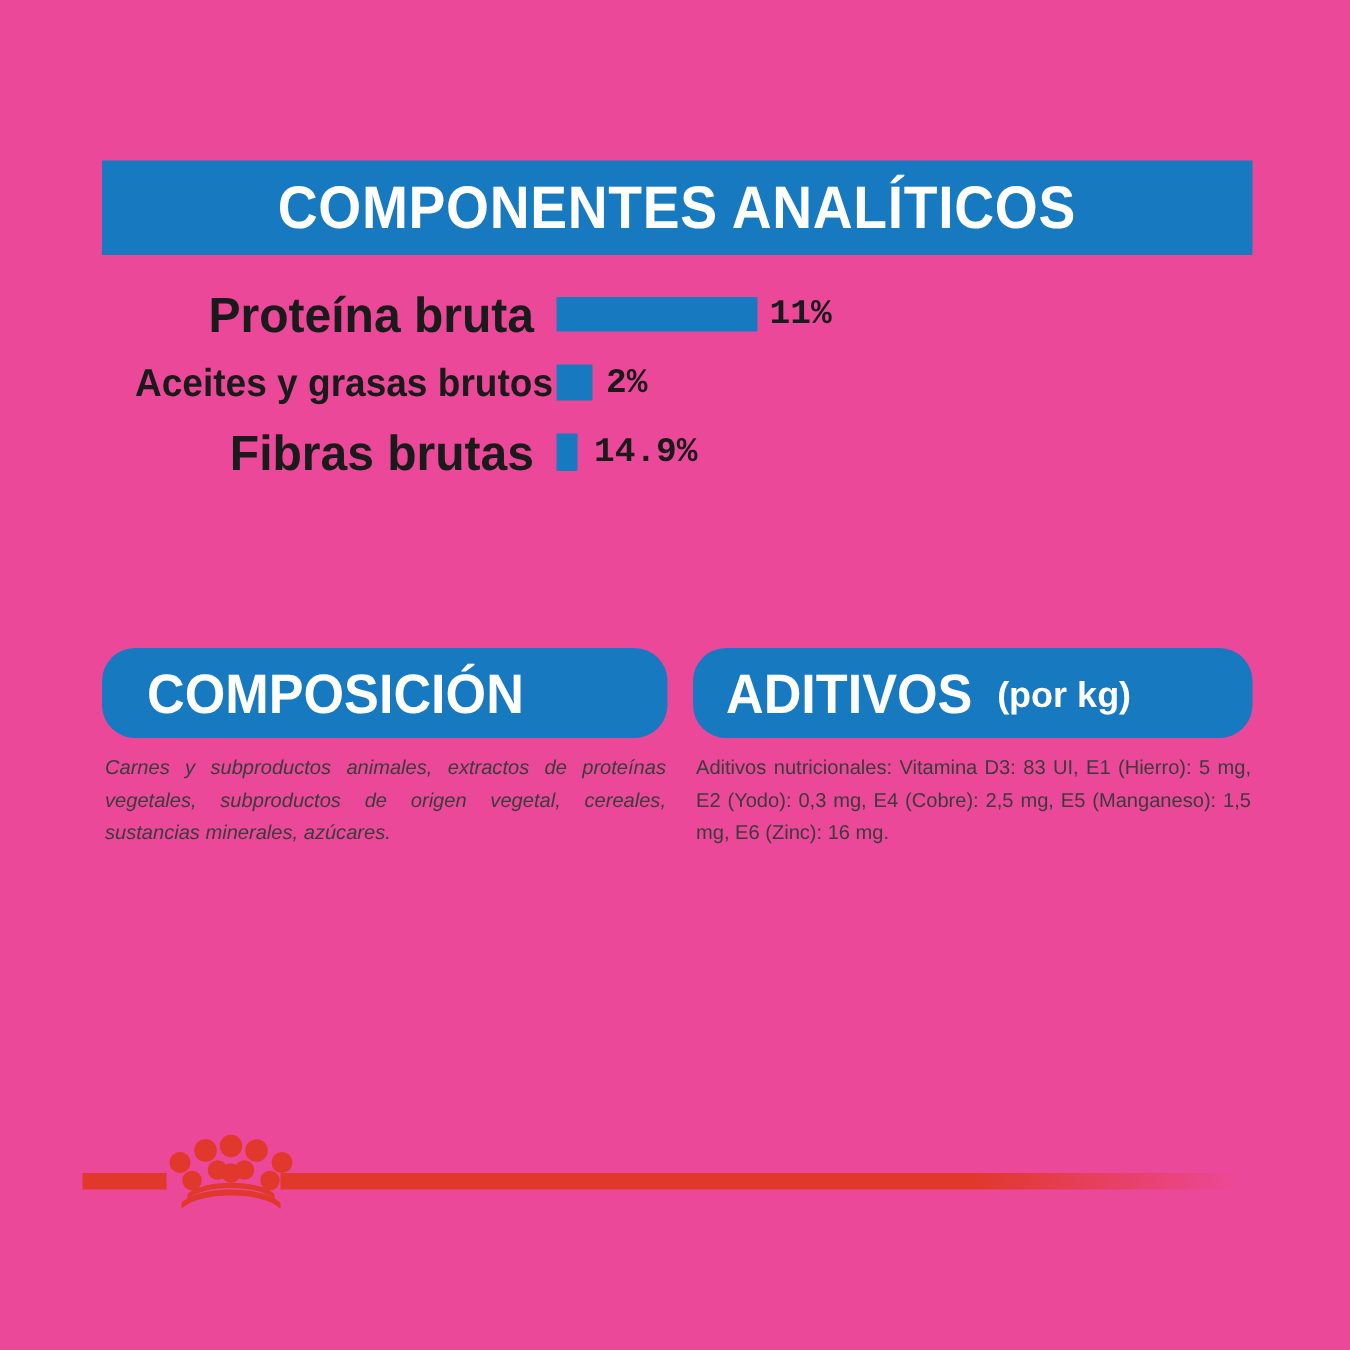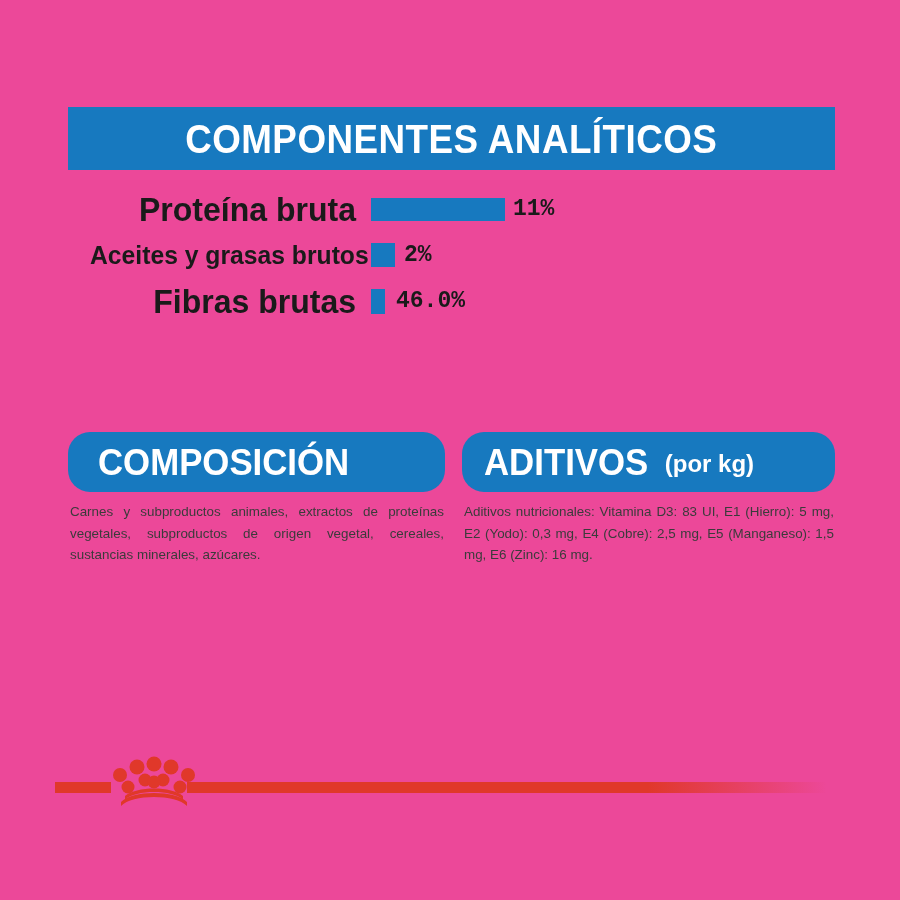--- a/index.html
+++ b/index.html
@@ -143,21 +143,21 @@
 
   .col-body {
     margin-top: 9px;
     color: #3b3b3b;
     font-family: "Liberation Sans", sans-serif;
     font-size: 13.4px;
     line-height: 1.62;
     text-align: justify;
     text-justify: inter-word;
   }
-  .col.left  .col-body { padding: 0 1px 0 2px; }
+  .col.left  .col-body { padding: 0 1px 0 2px; font-style: italic; }
   .col.right .col-body { padding: 0 1px 0 2px; }
 
   
   .footer {
     position: absolute;
     left: 0;
     top: 755px;
     width: 900px;
     height: 60px;
   }
@@ -205,21 +205,21 @@
 
     <div class="arow r2">
       <span class="label">Aceites y grasas brutos</span>
       <span class="bar" style="width:24px;"></span>
       <span class="value" style="left:328px;">2%</span>
     </div>
 
     <div class="arow r3">
       <span class="label">Fibras brutas</span>
       <span class="bar" style="width:14px;"></span>
-      <span class="value" style="left:320px;">46.0%</span>
+      <span class="value" style="left:320px;">14.9%</span>
     </div>
 
   </div>
 
   <div class="cols">
 
     <div class="col left">
       <div class="col-head">
         <span class="col-head-title">COMPOSICIÓN</span>
       </div>

